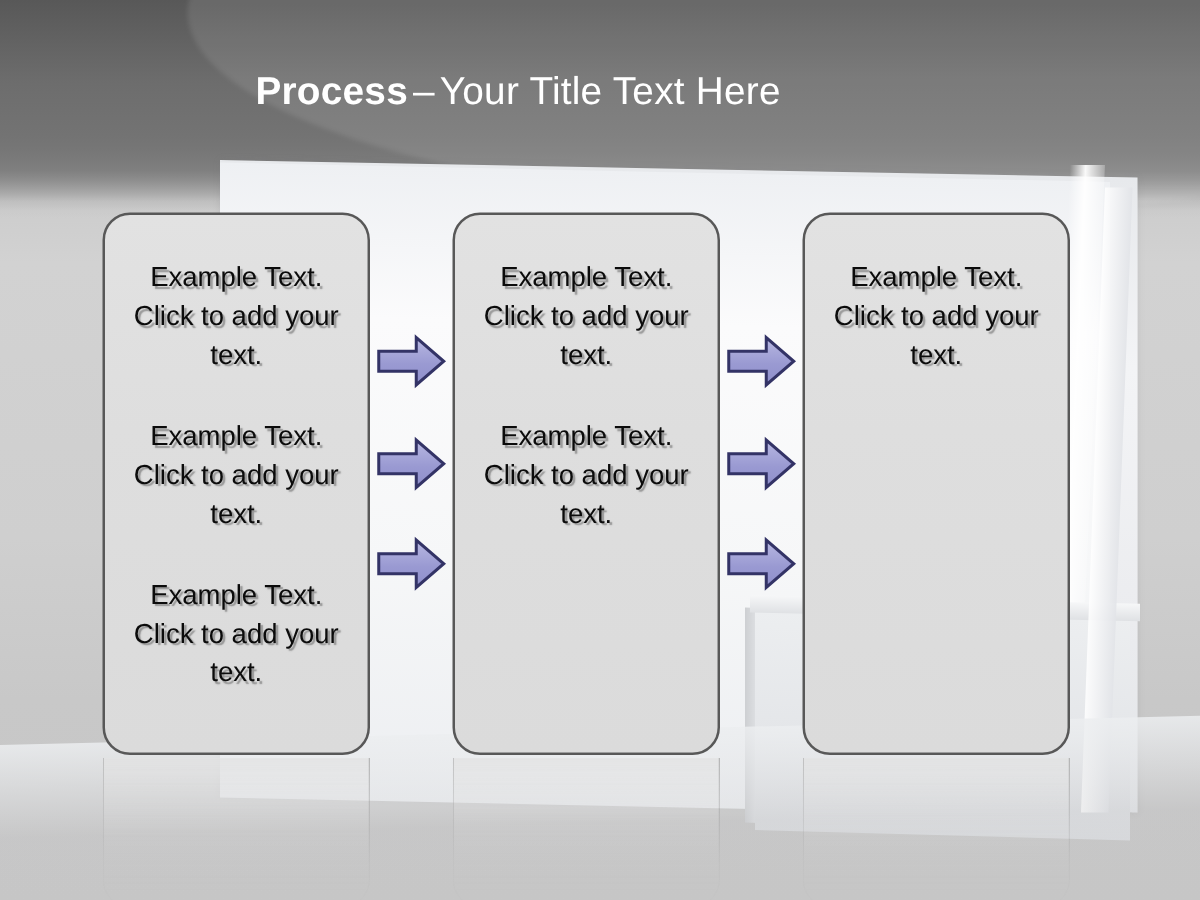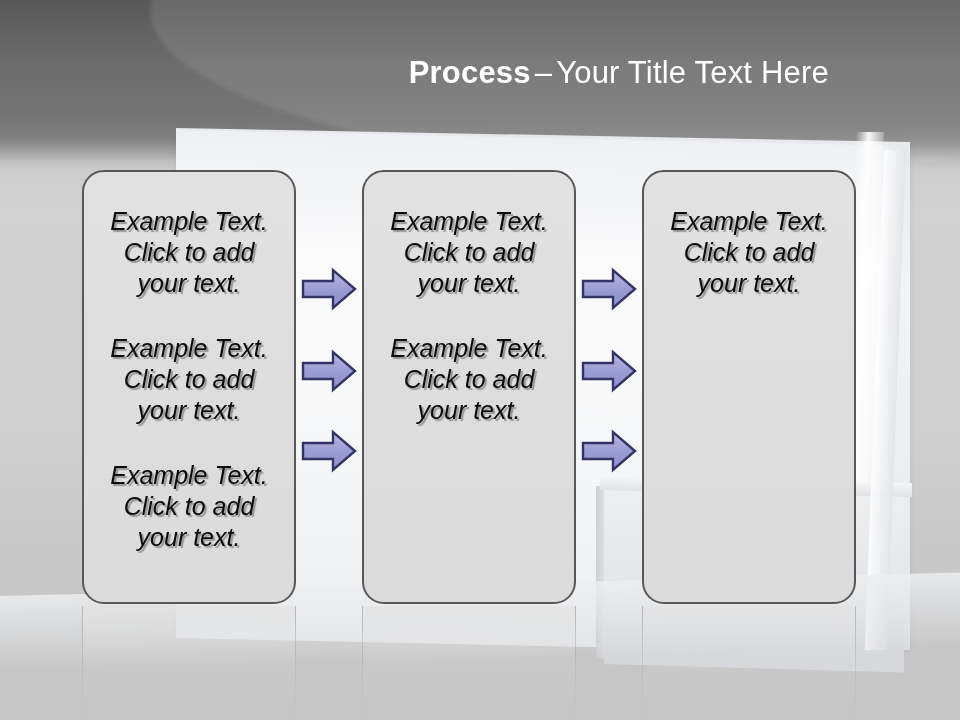--- a/index.html
+++ b/index.html
@@ -130,21 +130,21 @@
     background: linear-gradient(180deg, rgba(236,238,240,0.85), rgba(200,200,202,0.25) 60%, rgba(198,198,200,0));
     transform: skewY(-1.4deg);
     transform-origin: left top;
   }
 
   
   .title {
     position: absolute;
     left: 0; top: 53px;
     width: 829px;
-    text-align: right;
+    text-align: center;
     color: #ffffff;
     font-size: 31px;
     line-height: 40px;
     letter-spacing: 0.2px;
     white-space: nowrap;
   }
   .title .strong { font-weight: bold; }
   .title .dash { padding: 0 4px; }
 
   
@@ -161,22 +161,21 @@
   .pbox-2 { left: 362px; width: 214px; }
   .pbox-3 { left: 642px; width: 214px; }
 
   .pbox-inner {
     position: absolute;
     left: 10px; right: 10px; top: 34px;
     text-align: center;
   }
 
   .blk {
-    font-style: italic;
-    font-size: 25px;
+    font-size: 22px;
     line-height: 31px;
     color: #0b0b0b;
     text-shadow: 2px 2px 1px rgba(90,90,90,0.55);
     margin-bottom: 34px;
     padding: 0 6px;
   }
   .blk:last-child { margin-bottom: 0; }
 
   
   .refl {

